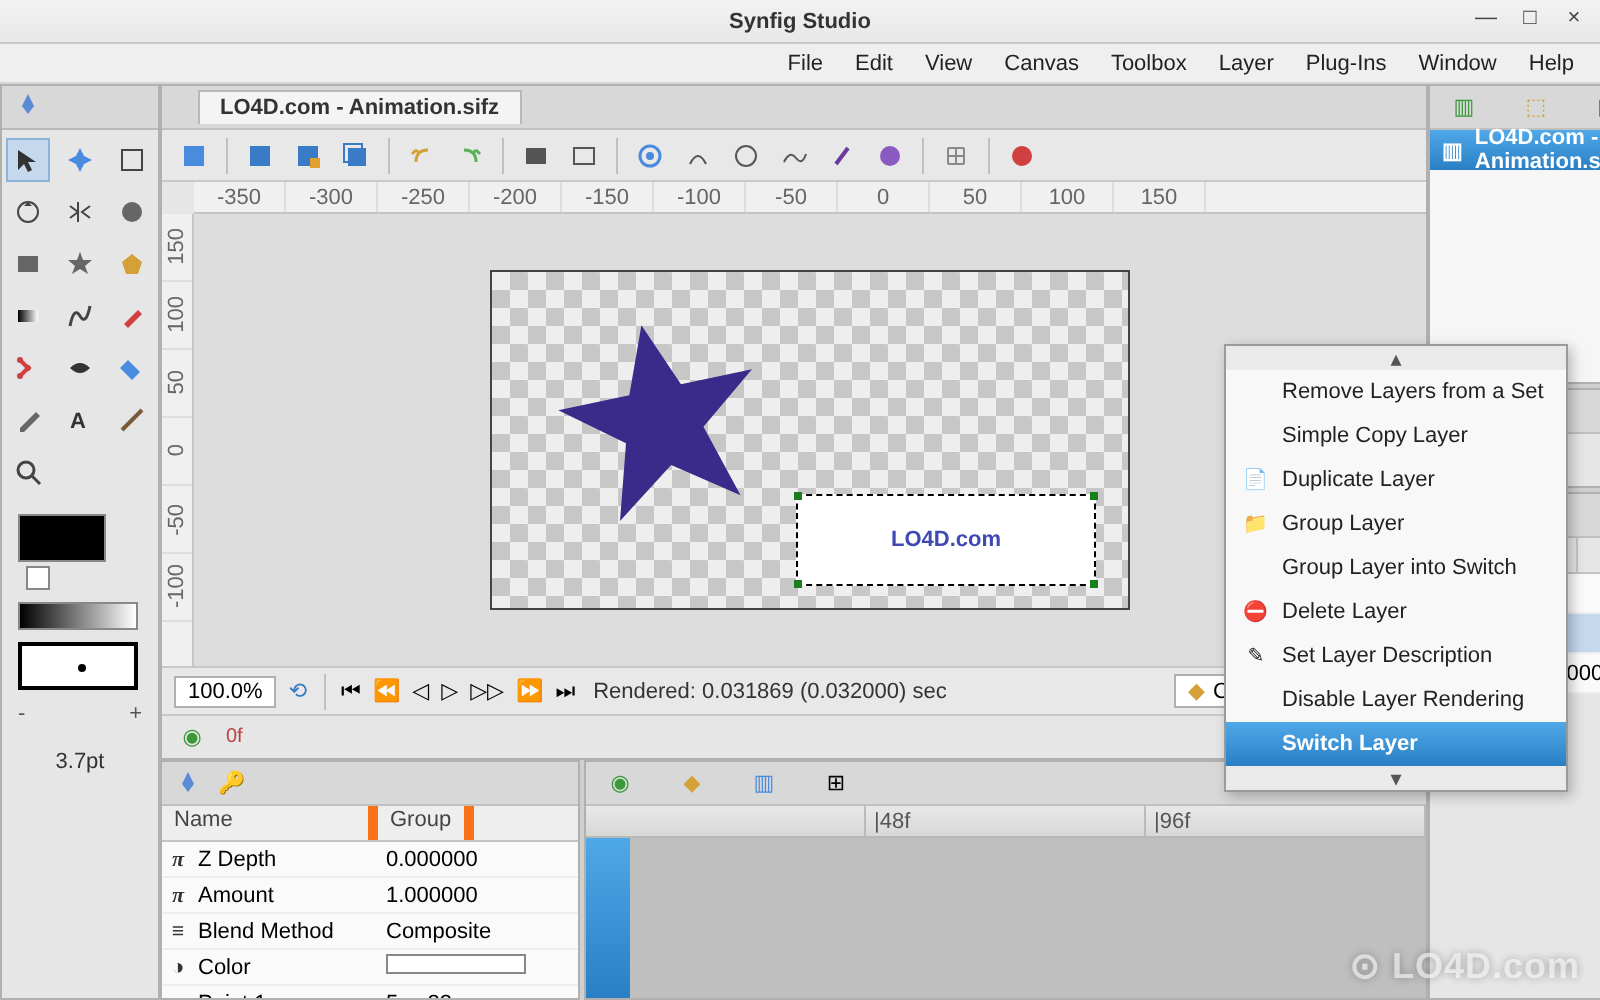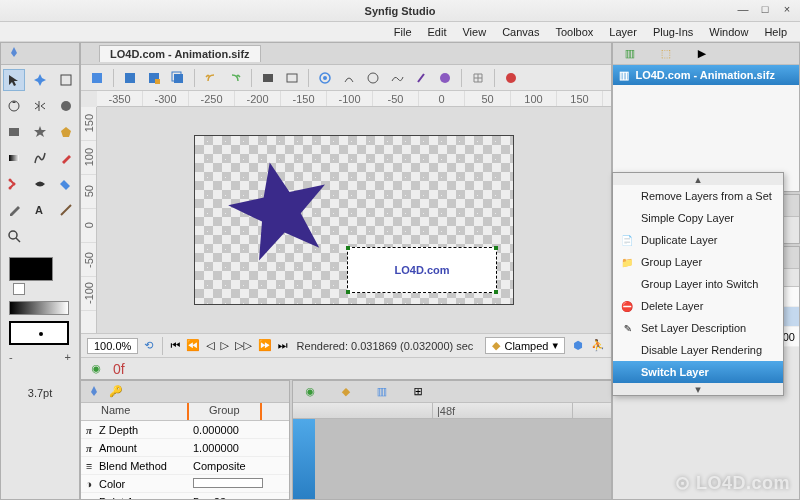--- a/index.html
+++ b/index.html
@@ -24,21 +24,21 @@
 .tool-tabs span { width: 18px; height: 18px; margin-left: 4px; }
 .tool-grid { padding: 4px 2px; display: grid; grid-template-columns: repeat(3, 22px); gap: 4px 4px; justify-content: center; }
 .tool-btn { width: 22px; height: 22px; display: flex; align-items: center; justify-content: center; border: 1px solid transparent; }
 .tool-btn.active { background: #c4d8ee; border: 1px solid #8ab4d8; }
 .color-area { padding: 6px 8px; }
 .fg-swatch { width: 44px; height: 24px; background: #000; border: 1px solid #888; }
 .bg-swatch { width: 12px; height: 12px; background: #fff; border: 1px solid #888; margin: 2px 0 0 4px; }
 .grad-swatch { width: 60px; height: 14px; background: linear-gradient(90deg,#000,#fff); border: 1px solid #888; margin-top: 6px; }
 .outline-swatch { width: 60px; height: 24px; background: #fff; border: 2px solid #000; margin-top: 6px; position: relative; }
 .outline-swatch::after { content: ""; position: absolute; left: 28px; top: 9px; width: 4px; height: 4px; background: #000; border-radius: 50%; }
-.stroke-val { text-align: center; margin-top: 24px; color: #333; }
+.stroke-val { text-align: center; margin-top: 12px; color: #333; }
 
 
 .center-col { flex: 1; display: flex; flex-direction: column; }
 
 
 .doc-panel { background: #e6e6e6; border: 1px solid #b0b0b0; display: flex; flex-direction: column; flex: 1; min-height: 260px; }
 .doc-tabs { height: 22px; background: #d8d8d8; display: flex; align-items: center; padding-left: 18px; border-bottom: 1px solid #c0c0c0; }
 .doc-tab { padding: 2px 10px; background: #f4f4f4; border: 1px solid #b8b8b8; border-bottom: none; font-weight: 600; color: #333; }
 .doc-toolbar { height: 26px; background: #e8e8e8; border-bottom: 1px solid #c8c8c8; display: flex; align-items: center; padding: 0 6px; gap: 4px; }
 .tb-btn { width: 20px; height: 20px; display: flex; align-items: center; justify-content: center; border-radius: 2px; }
@@ -63,21 +63,21 @@
 .doc-statusbar { height: 24px; background: #e8e8e8; border-top: 1px solid #c8c8c8; display: flex; align-items: center; gap: 6px; padding: 0 6px; }
 .zoom-box { background: #fff; border: 1px solid #b0b0b0; padding: 1px 6px; }
 .interp-box { background: #fff; border: 1px solid #b0b0b0; padding: 1px 6px; margin-left: auto; display: flex; align-items: center; gap: 4px; }
 
 
 .bottom-row { height: 120px; display: flex; gap: 2px; }
 .props-panel { width: 210px; background: #e6e6e6; border: 1px solid #b0b0b0; display: flex; flex-direction: column; }
 .panel-tabs { height: 22px; background: #d8d8d8; border-bottom: 1px solid #c0c0c0; display: flex; align-items: center; gap: 8px; padding-left: 6px; }
 .small-icon { width: 14px; height: 14px; display: flex; align-items: center; justify-content: center; }
 .props-header { height: 18px; display: flex; border-bottom: 1px solid #c4c4c4; background: #eee; }
-.props-header div { padding: 1px 20px; border-right: 2px solid #f97316; color: #444; }
+.props-header div { padding: 1px 6px; border-right: 5px solid #f97316; color: #444; }
 .props-rows { flex: 1; overflow: hidden; }
 .prop-row { display: flex; height: 18px; align-items: center; border-bottom: 1px solid #eee; background: #fafafa; }
 .prop-row .pi { width: 16px; text-align: center; font-family: serif; font-style: italic; font-weight: bold; color: #333; }
 .prop-row .pn { width: 92px; padding-left: 2px; }
 .prop-row .pv { flex: 1; padding-left: 4px; }
 
 .timeline-panel { flex: 1; background: #e6e6e6; border: 1px solid #b0b0b0; display: flex; flex-direction: column; }
 .tl-head { height: 22px; background: #d8d8d8; border-bottom: 1px solid #c0c0c0; display: flex; align-items: center; gap: 22px; padding-left: 10px; }
 .tl-ruler { height: 16px; background: linear-gradient(#e8e8e8,#d8d8d8); border-bottom: 1px solid #b8b8b8; display: flex; font-size: 9px; color: #555; }
 .tl-ruler span { width: 140px; border-right: 1px solid #bbb; padding-left: 4px; line-height: 16px; }
@@ -414,21 +414,21 @@
         <div class="interp-box">
           <span style="color:#d4a038">◆</span>
             <span>Clamped</span>
             <span>▾</span>
         </div>
         <span class="small-icon" style="color:#4a8be0">⬢</span>
         <span class="small-icon" style="color:#3a9a3a">⛹</span>
       </div>
       <div style="height:22px;background:#e6e6e6;border-top:1px solid #c8c8c8;display:flex;align-items:center;gap:10px;padding:0 8px">
         <span class="small-icon" style="color:#3a9a3a">◉</span>
-        <span style="color:#c04040;font-size:14px">0f</span>
+        <span style="color:#c04040;font-size:10px">0f</span>
       </div>
     </div>
 
     <div class="bottom-row">
       <div class="props-panel">
         <div class="panel-tabs">
           <span class="small-icon">
               <svg width="12" height="14">
                 <path d="M6 1 L9 7 L6 11 L3 7 Z" fill="#5a8bd6"></path>
               </svg>
@@ -471,20 +471,21 @@
       <div class="timeline-panel">
         <div class="tl-head">
           <span class="small-icon" style="color:#3a9a3a">◉</span>
           <span class="small-icon" style="color:#d4a038">◆</span>
           <span class="small-icon" style="color:#4a8be0">▥</span>
           <span class="small-icon">⊞</span>
         </div>
         <div class="tl-ruler">
           <span></span>
             <span>|48f</span>
+            <span>|96f</span>
         </div>
         <div class="tl-body"></div>
       </div>
     </div>
   </div>
 
   <div class="right-col">
     <div class="nav-panel">
       <div class="nav-tabs">
         <span class="small-icon" style="color:#3a9a3a">▥</span>

